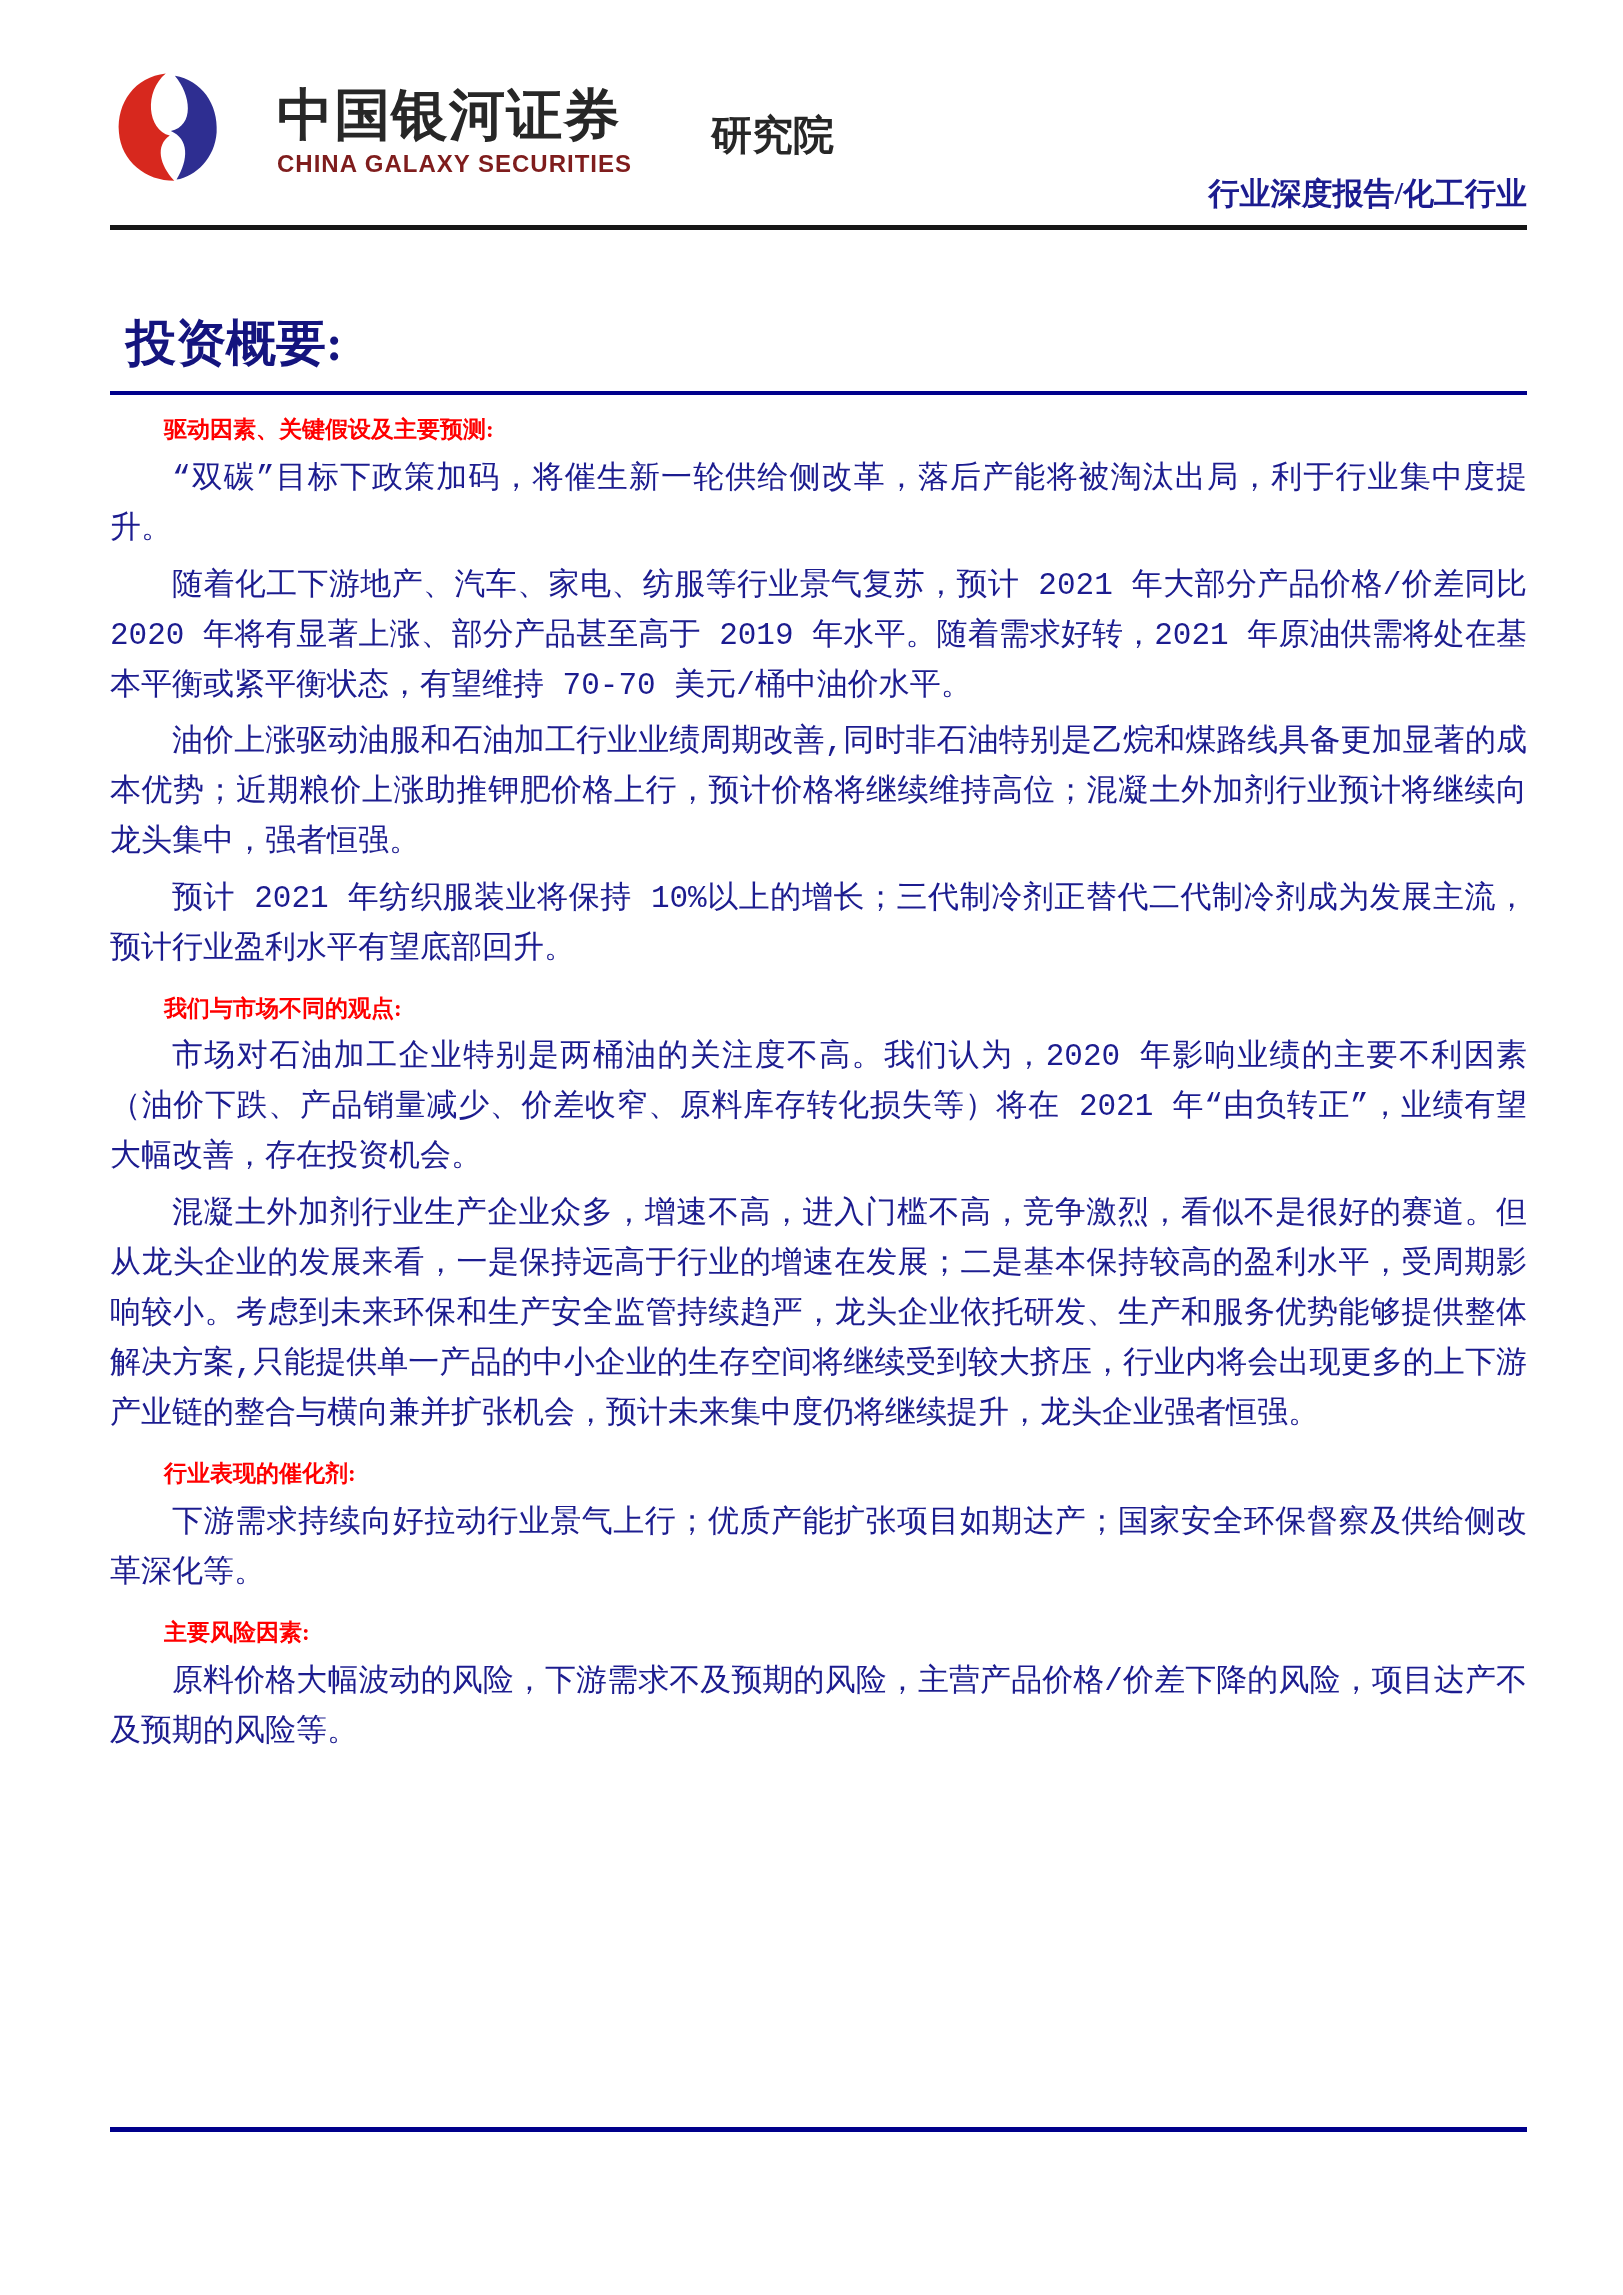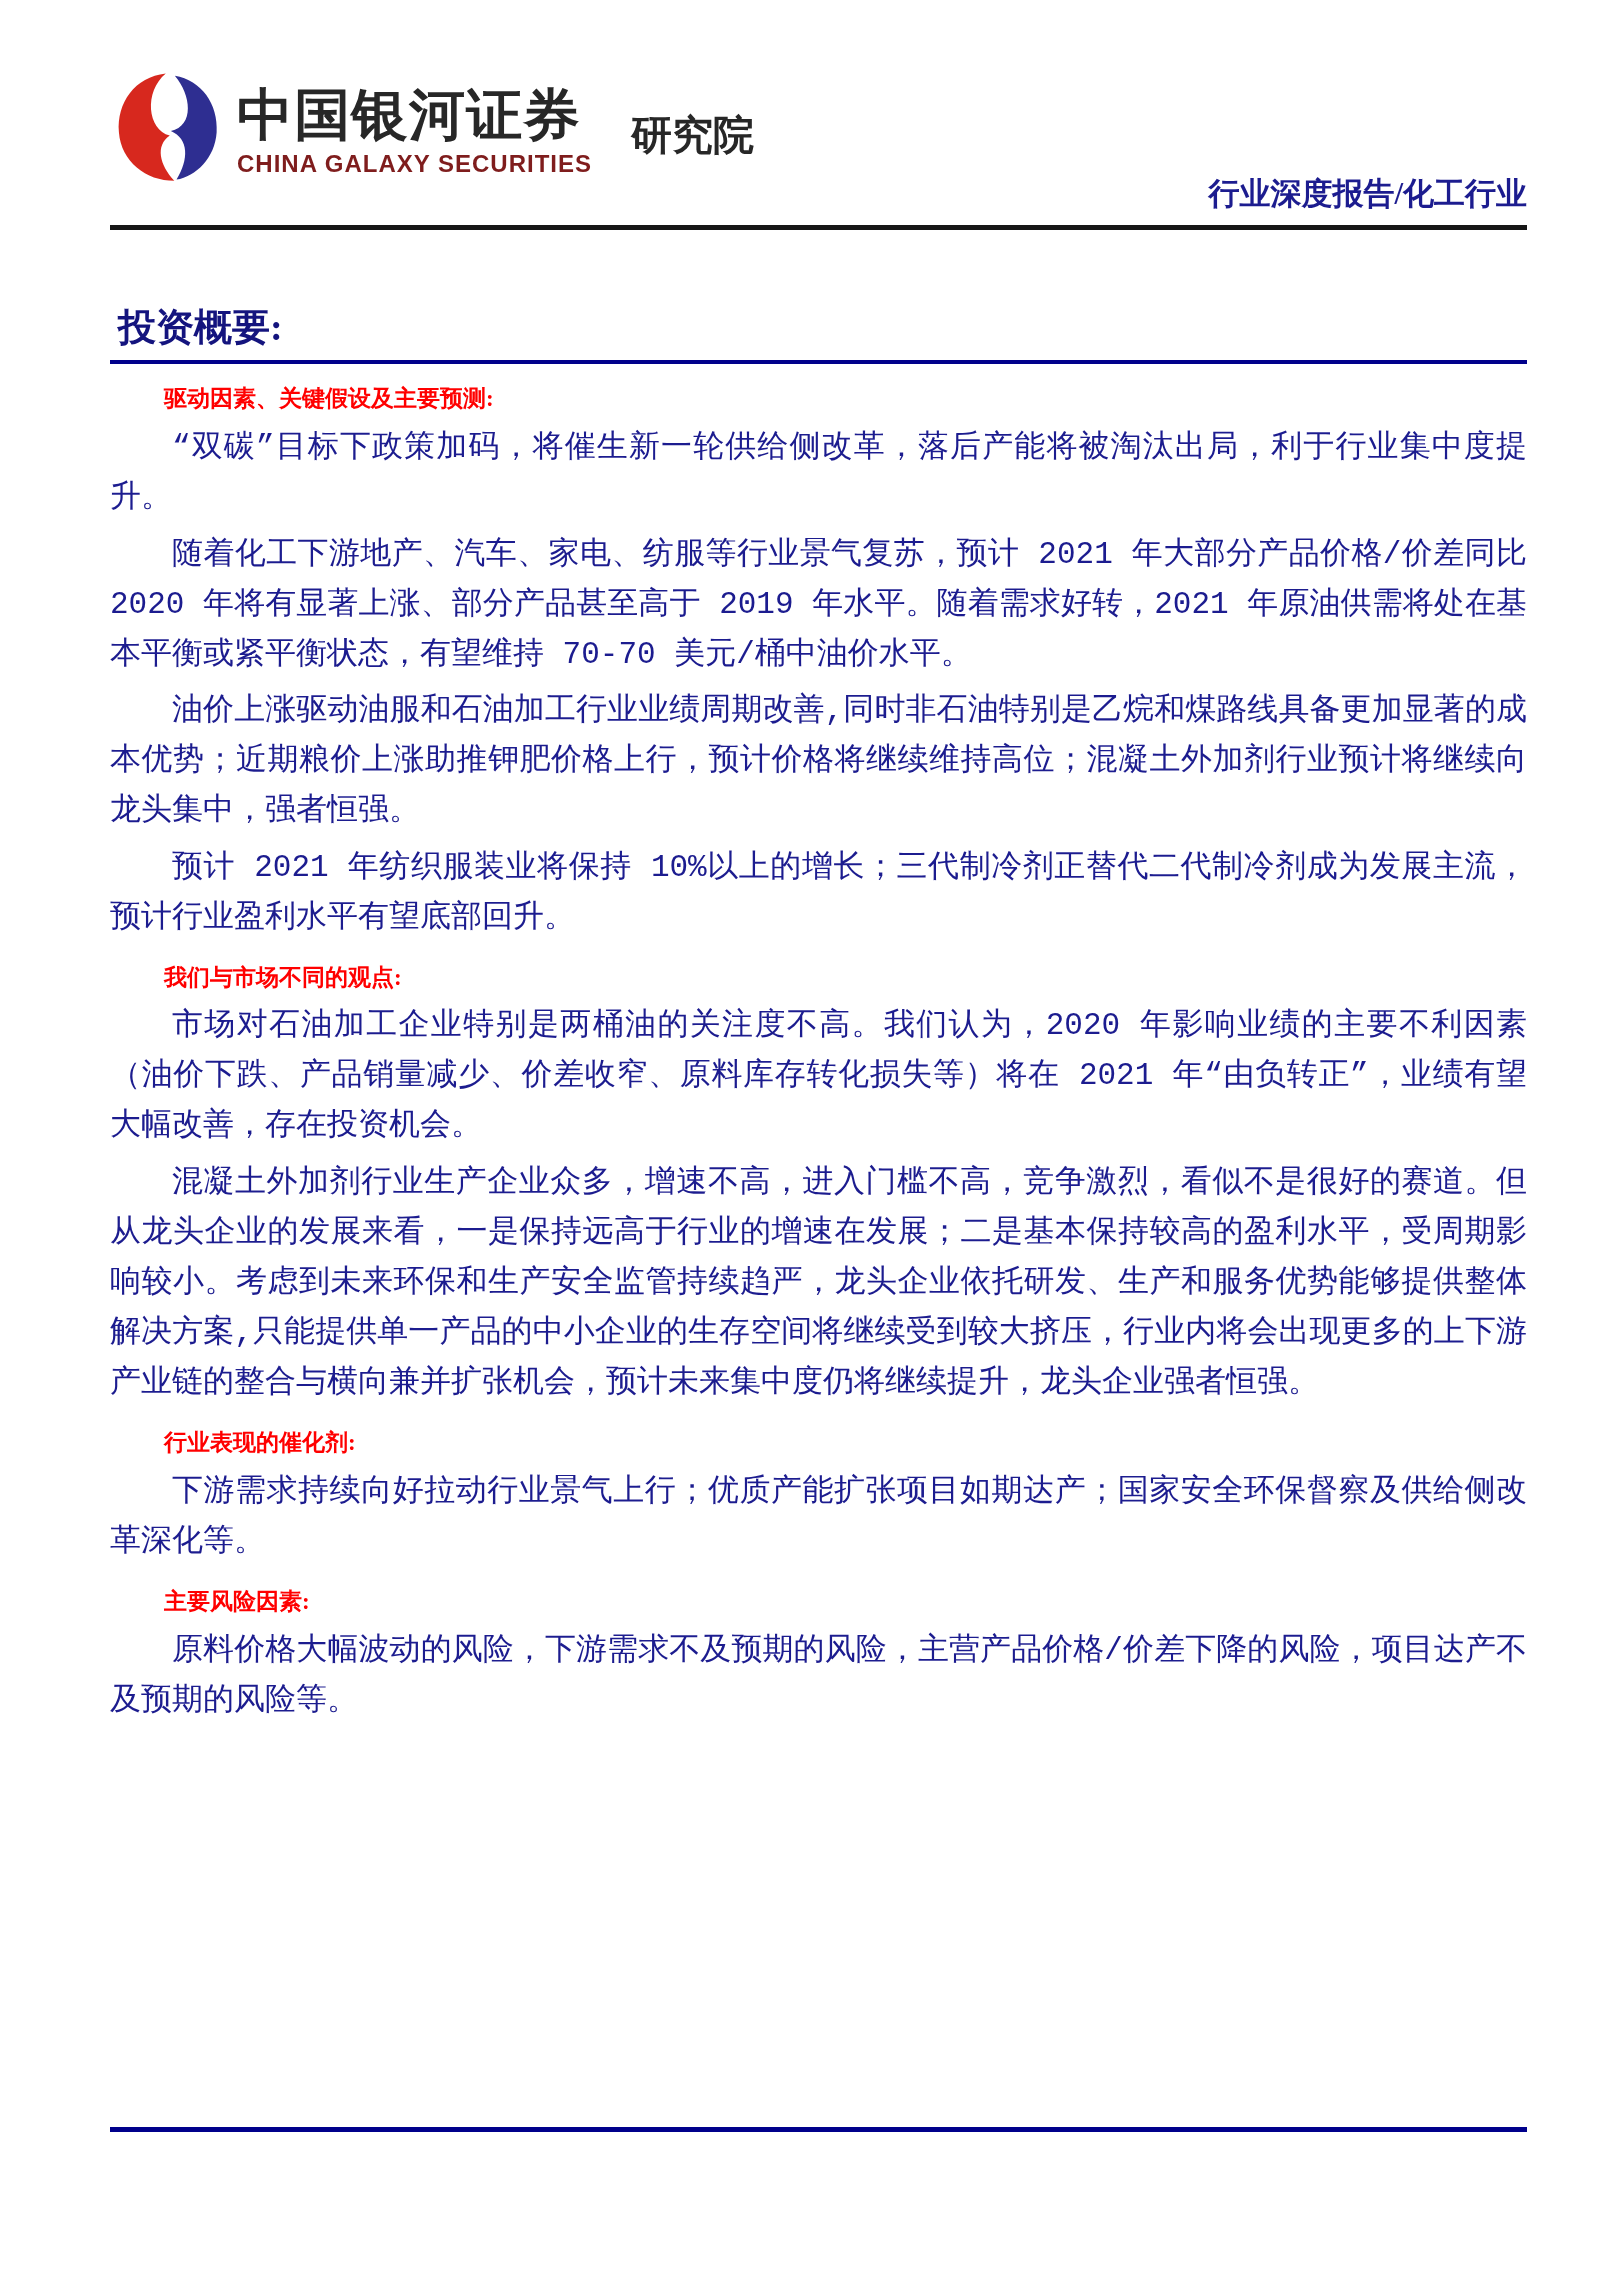--- a/index.html
+++ b/index.html
@@ -12,20 +12,21 @@
     overflow: hidden;
   }
 
   
   .logo-row {
     position: absolute;
     left: 111px;
     top: 67px;
     display: flex;
     align-items: flex-start;
+    gap: 40px;
   }
   .swirl { width: 113px; height: 119px; display: block; }
   .logo-text { margin-left: 13px; padding-top: 19.6px; }
   .logo-cn {
     font-family: "Liberation Sans", sans-serif;
     font-size: 56px;
     font-weight: bold;
     color: #272727;
     line-height: 1;
     letter-spacing: 1.3px;
@@ -68,24 +69,24 @@
   }
 
   
   .main {
     position: absolute;
     left: 110px;
     top: 296px;
     width: 1417px;
   }
   .page-title {
-    font-size: 38px;
+    font-size: 50px;
     font-weight: bold;
     color: #14147e;
-    margin: 8px;
+    margin: 16px;
     line-height: 1.25;
   }
   .title-rule {
     height: 4.6px;
     background: #00008b;
     margin-top: 7.9px;
   }
   .section-heading {
     color: #ff0000;
     font-size: 23px;

